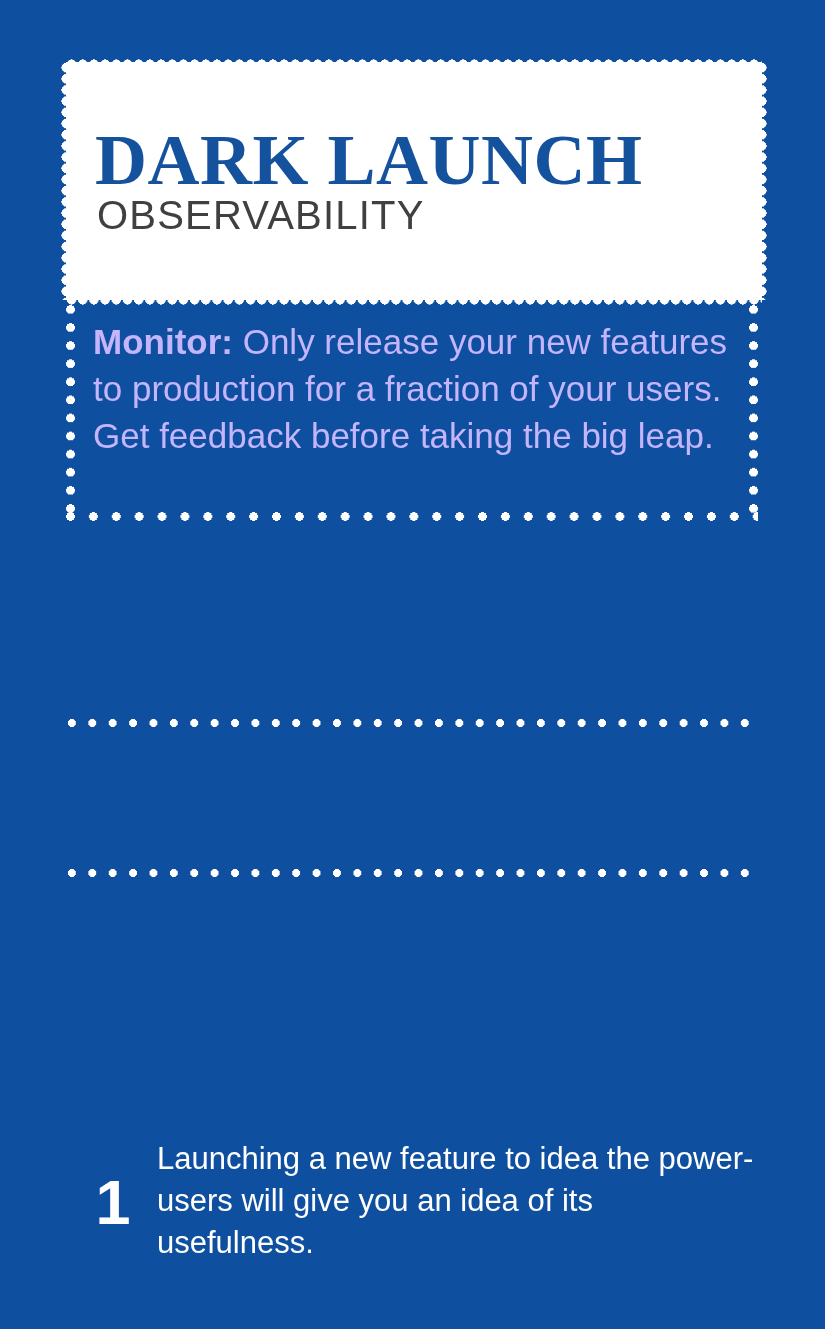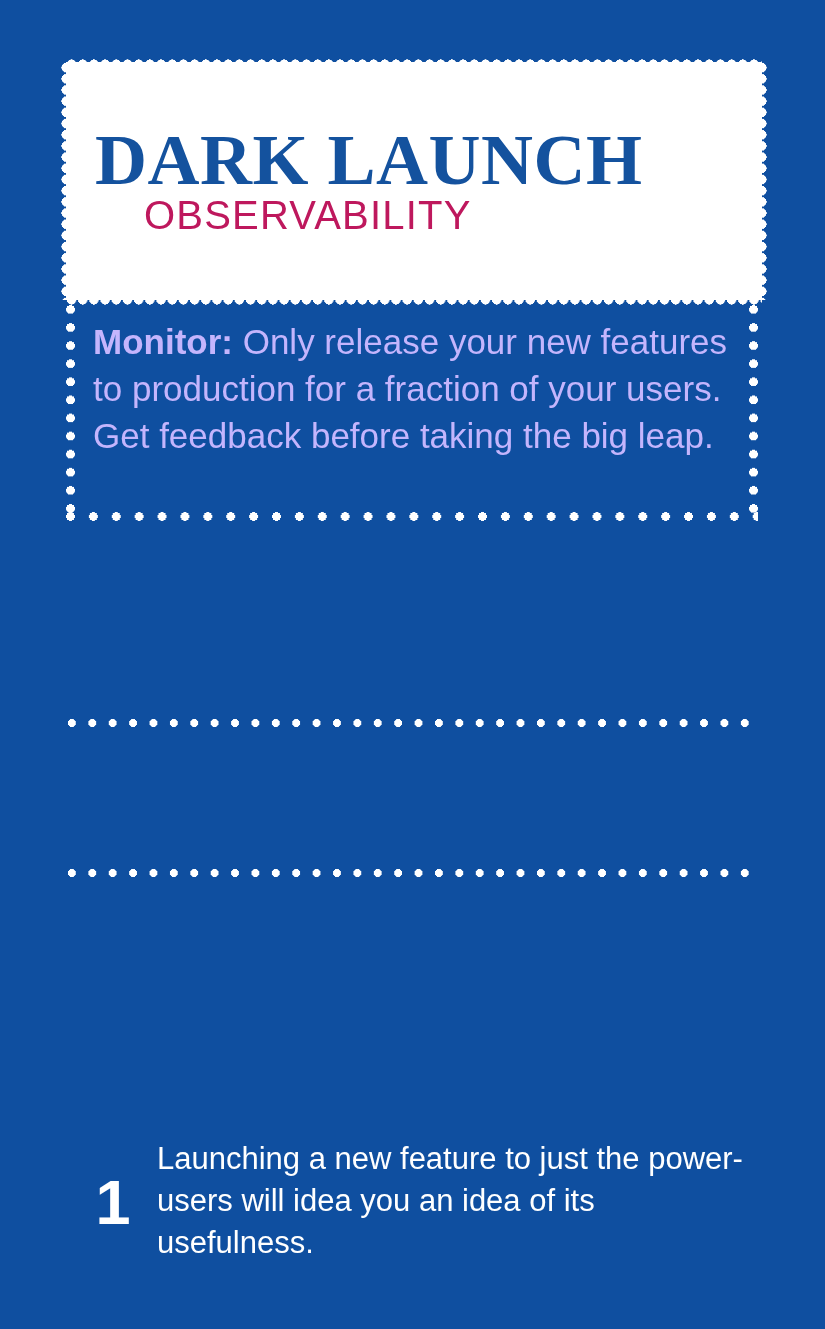--- a/index.html
+++ b/index.html
@@ -78,24 +78,23 @@
     white-space: nowrap;
     font-family: Liberation Serif, serif;
   }
   .card-subtitle {
     position: absolute;
     left: 31px;
     top: 133px;
     font-size: 40px;
     font-weight: 300;
     letter-spacing: 1.2px;
-    color: #be185d;
+    color: #404040;
     line-height: 1;
     white-space: nowrap;
-    margin-left: 47px;
   }
 
   
   .quote-box {
     position: absolute;
     left: 66px;
     top: 305px;
     width: 692px;
     height: 216px;
   }
@@ -187,21 +186,21 @@
   <div class="dots dots-v quote-dots-right"></div>
   <div class="dots dots-h quote-dots-bottom"></div>
 </div>
 
 <div class="quote-text">
   <b>Monitor:</b><span> Only release your new features to production for a fraction of your users. Get feedback before taking the big leap.</span>
 </div>
 
 <div class="list-item" style="top:565px;">
   <div class="item-num" style="top:606px;">1</div>
-  <div class="item-text" style="top:573px;">Launching a new feature to just the power-users will idea you an idea of its usefulness.</div>
+  <div class="item-text" style="top:573px;">Launching a new feature to idea the power-users will give you an idea of its usefulness.</div>
 </div>
 
 <div class="divider" style="top:719px;"></div>
 
 <div class="list-item" style="top:755px;">
   
   
 </div>
 
 <div class="divider" style="top:869px;"></div>

